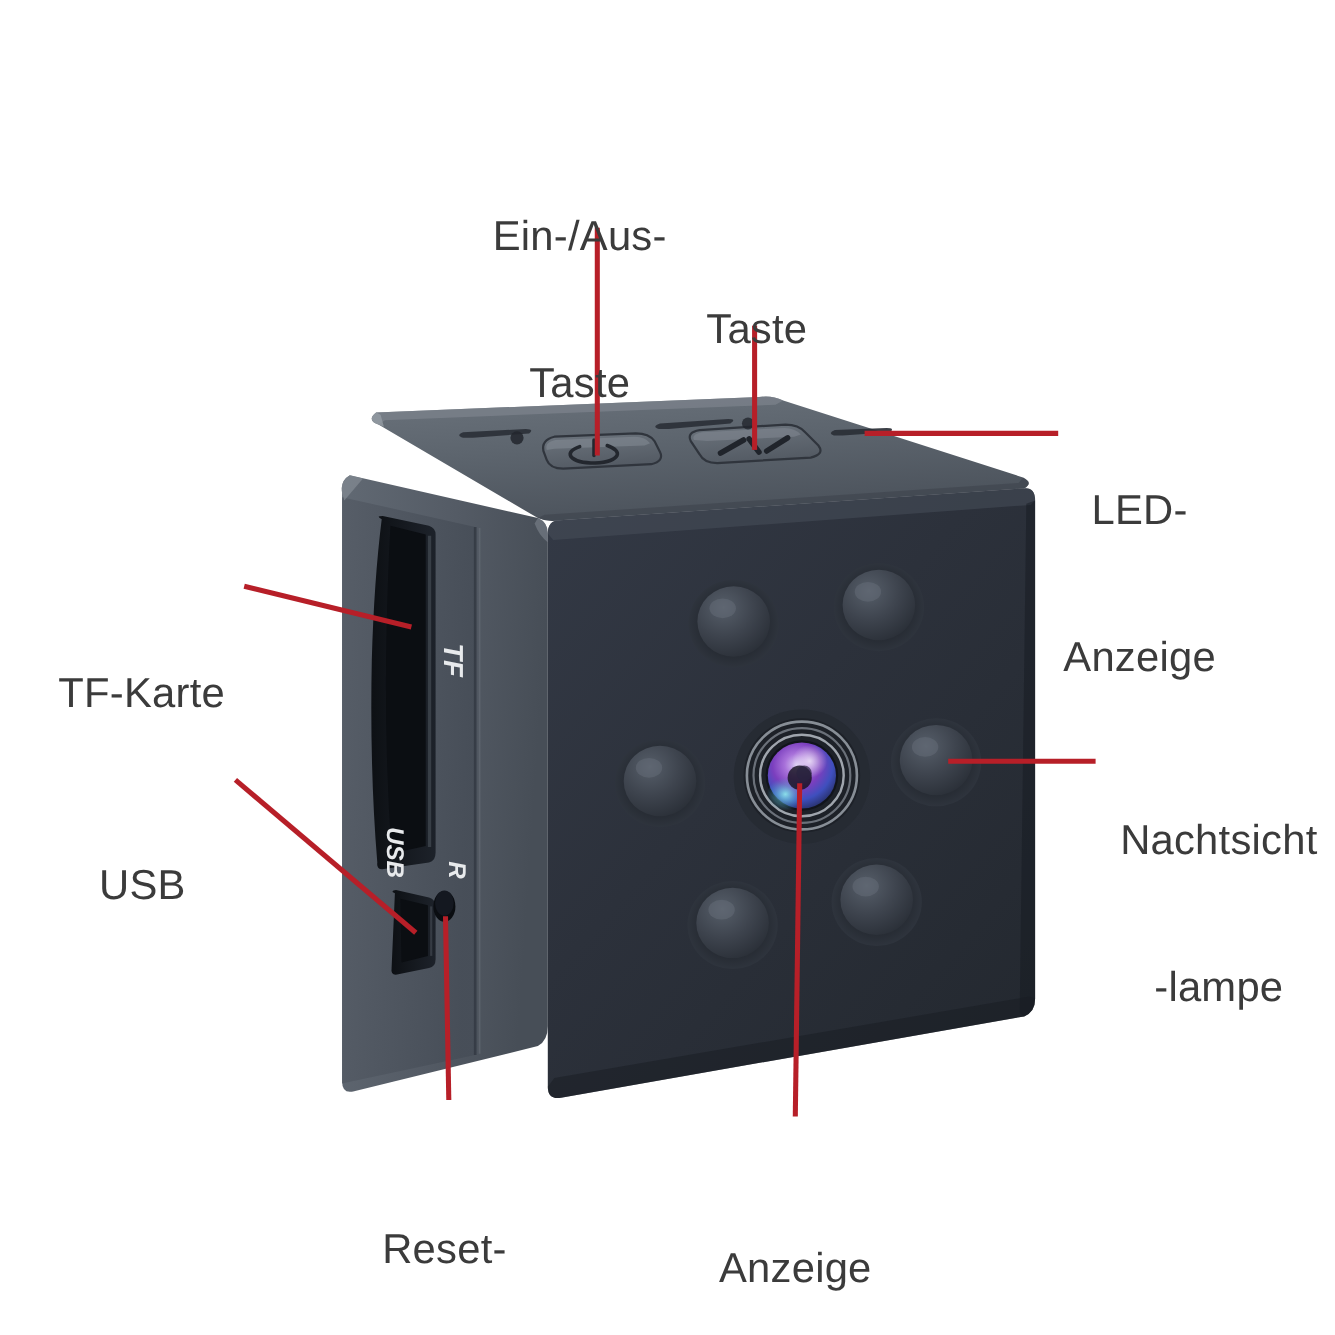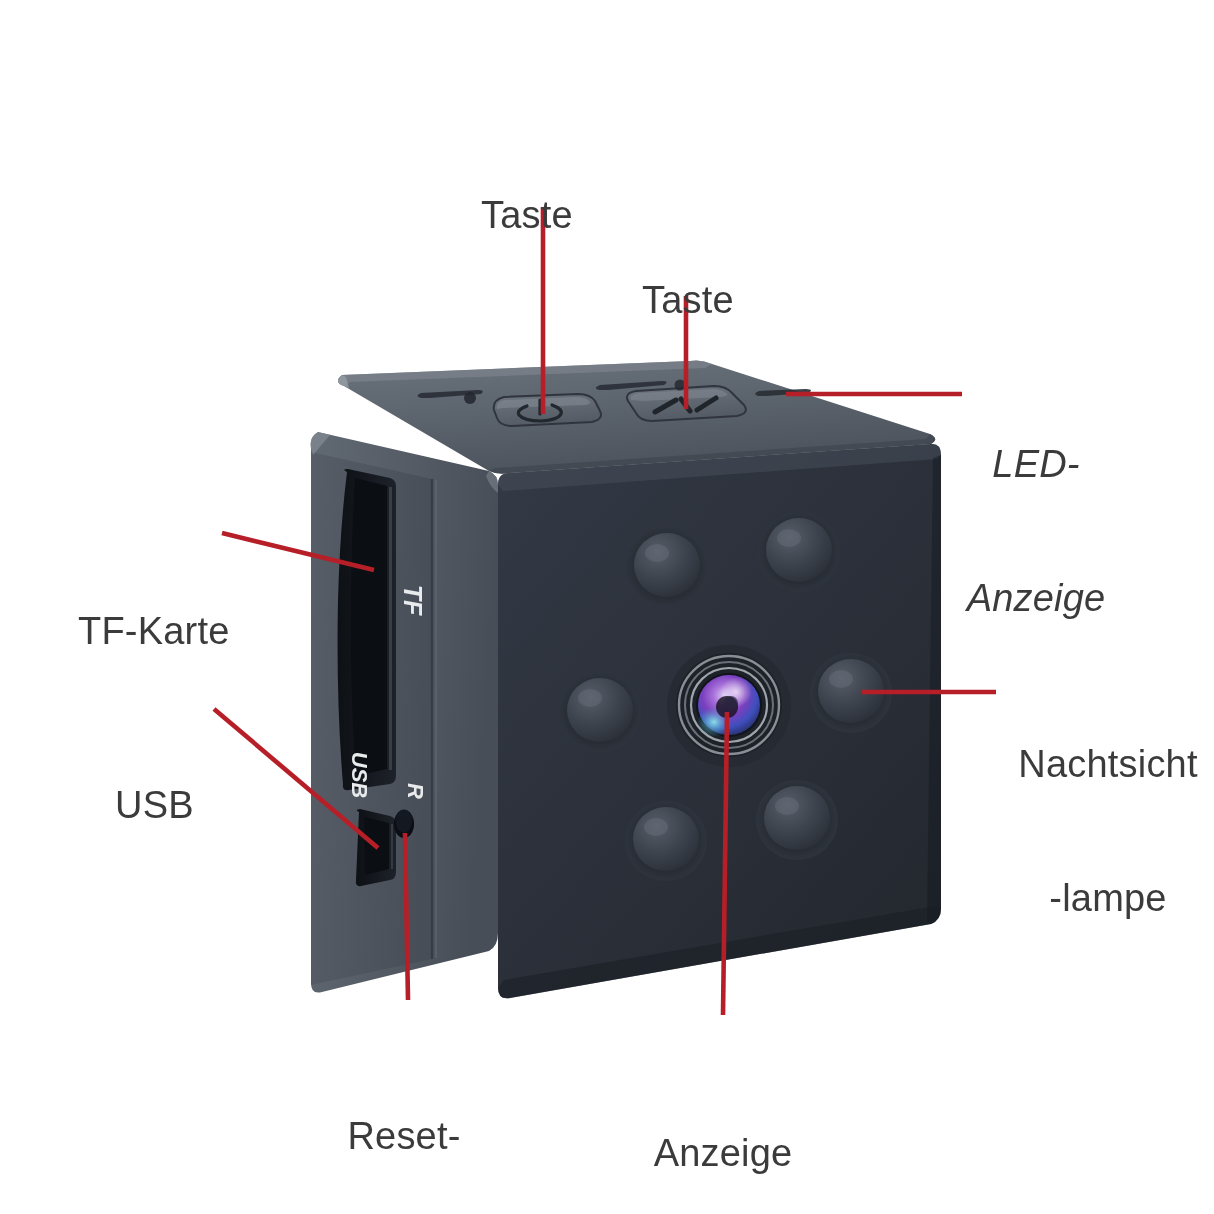--- a/index.html
+++ b/index.html
@@ -25,21 +25,20 @@
     height: 1214px;
   }
   .callout-label {
     position: absolute;
     color: #3b3b3b;
     font-size: 38px;
     line-height: 1.18;
     letter-spacing: 0.2px;
     white-space: pre;
     font-weight: 400;
-    margin-left: 25px;
   }
   .ta-center { text-align: center; }
   .ta-left { text-align: left; }
 </style>
 </head>
 <body>
 
 <div id="stage">
 
   <svg id="svg-layer" viewBox="0 0 1214 1214">
@@ -275,28 +274,29 @@
 
       <path d="M 214 709 L 378 848"></path>
 
       <path d="M 408 1000 L 405 833"></path>
 
       <path d="M 723 1015 L 727 712"></path>
     </g>
   </svg>
 
   <div class="callout-label ta-center" style="left:527px; top:103px; width:260px; margin-left:-130px;">
+    <div>Ein-/Aus-</div>
     <div>Taste</div>
   </div>
 
   <div class="callout-label ta-center" style="left:688px; top:188px; width:210px; margin-left:-105px;">
     <div>Taste</div>
   </div>
 
-  <div class="callout-label ta-center" style="left:1036px; top:352px; width:230px; margin-left:-115px;font-style:italic;">
+  <div class="callout-label ta-center" style="left:1036px; top:352px; width:230px; margin-left:-115px;">
     <div>LED-</div>
     <div>Anzeige</div>
   </div>
 
   <div class="callout-label ta-left" style="left:53px; top:519px; width:220px;">
     <div>TF-Karte</div>
   </div>
 
   <div class="callout-label ta-center" style="left:1108px; top:652px; width:230px; margin-left:-115px;">
     <div>Nachtsicht</div>

